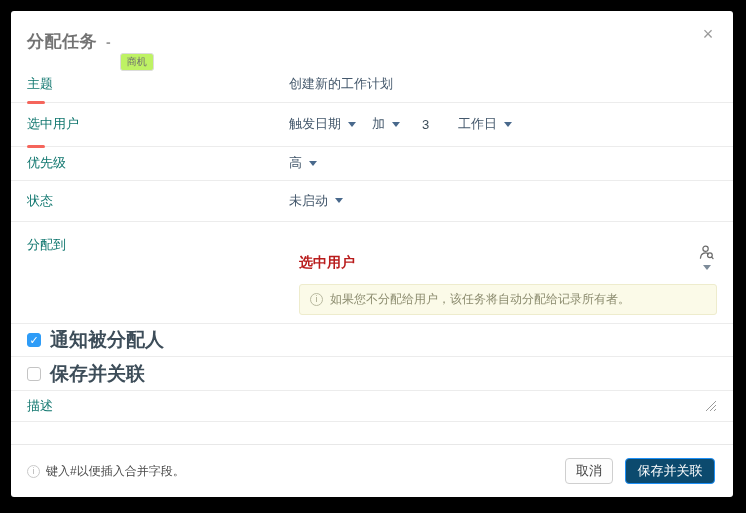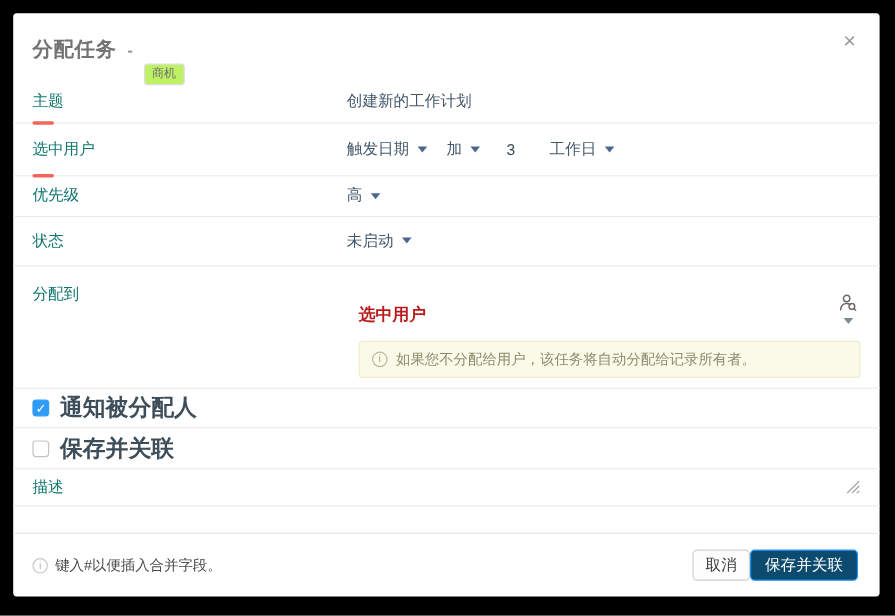--- a/index.html
+++ b/index.html
@@ -85,21 +85,21 @@
   
   .row-desc{height:31px;cursor:text;}
   .row-desc .lbl{flex:1 1 auto;}
   .resize-handle{margin-left:auto;display:flex;align-items:flex-end;cursor:nwse-resize;}
   .gap-row{height:22px;border-bottom:1px solid #e8e8e8;}
   
   .footer{height:52px;display:flex;align-items:center;justify-content:space-between;padding:0 18px 0 16px;box-sizing:border-box;}
   .hint{display:flex;align-items:center;gap:6px;}
   .hint .info-i{border-color:#c9c9c9;color:#b5b5b5;}
   .hint-text{font-size:12px;color:#4a4a4a;}
-  .btns{display:flex;}
+  .btns{display:flex;gap:12px;}
   .btn{
     height:26px;border-radius:4px;font-size:13px;display:flex;align-items:center;justify-content:center;
     cursor:pointer;box-sizing:border-box;
   }
   .btn-cancel{width:48px;background:#fdfdfd;border:1px solid #cfcfcf;color:#3d3d3d;}
   .btn-save{width:90px;background:#0c4a6e;border:1px solid #1e90f7;color:#fff;}
 </style>
 </head>
 <body>
 

